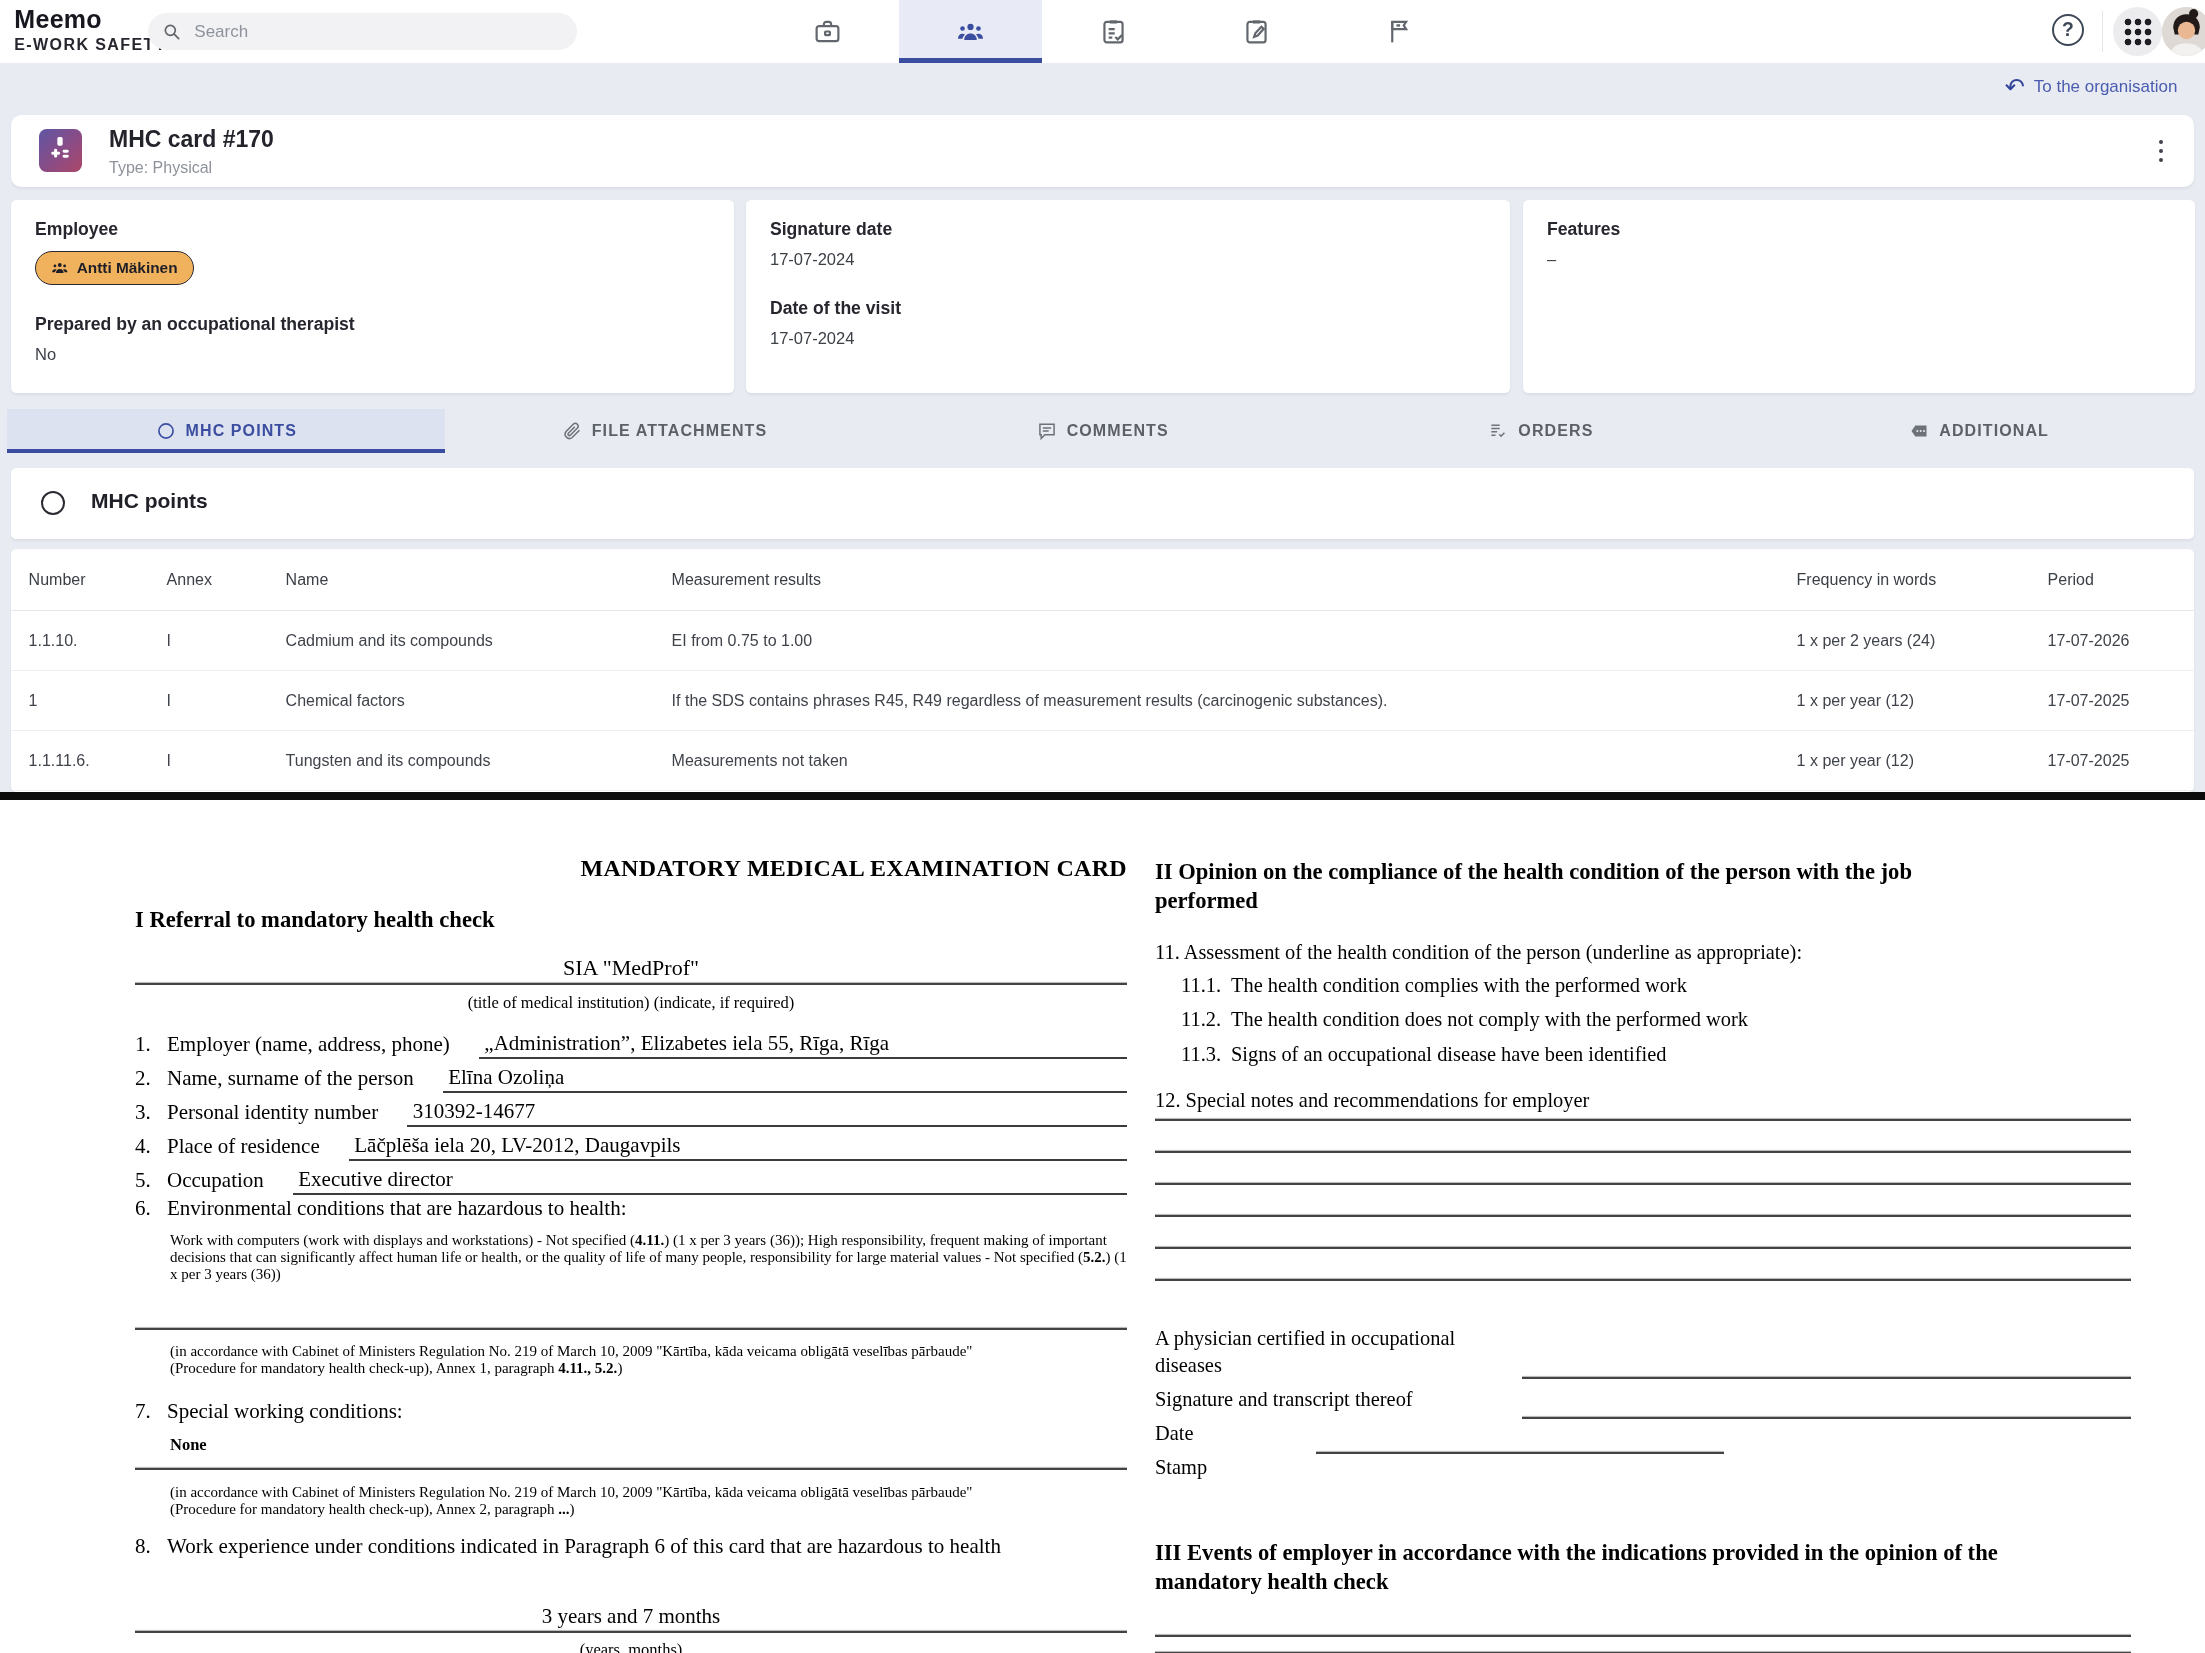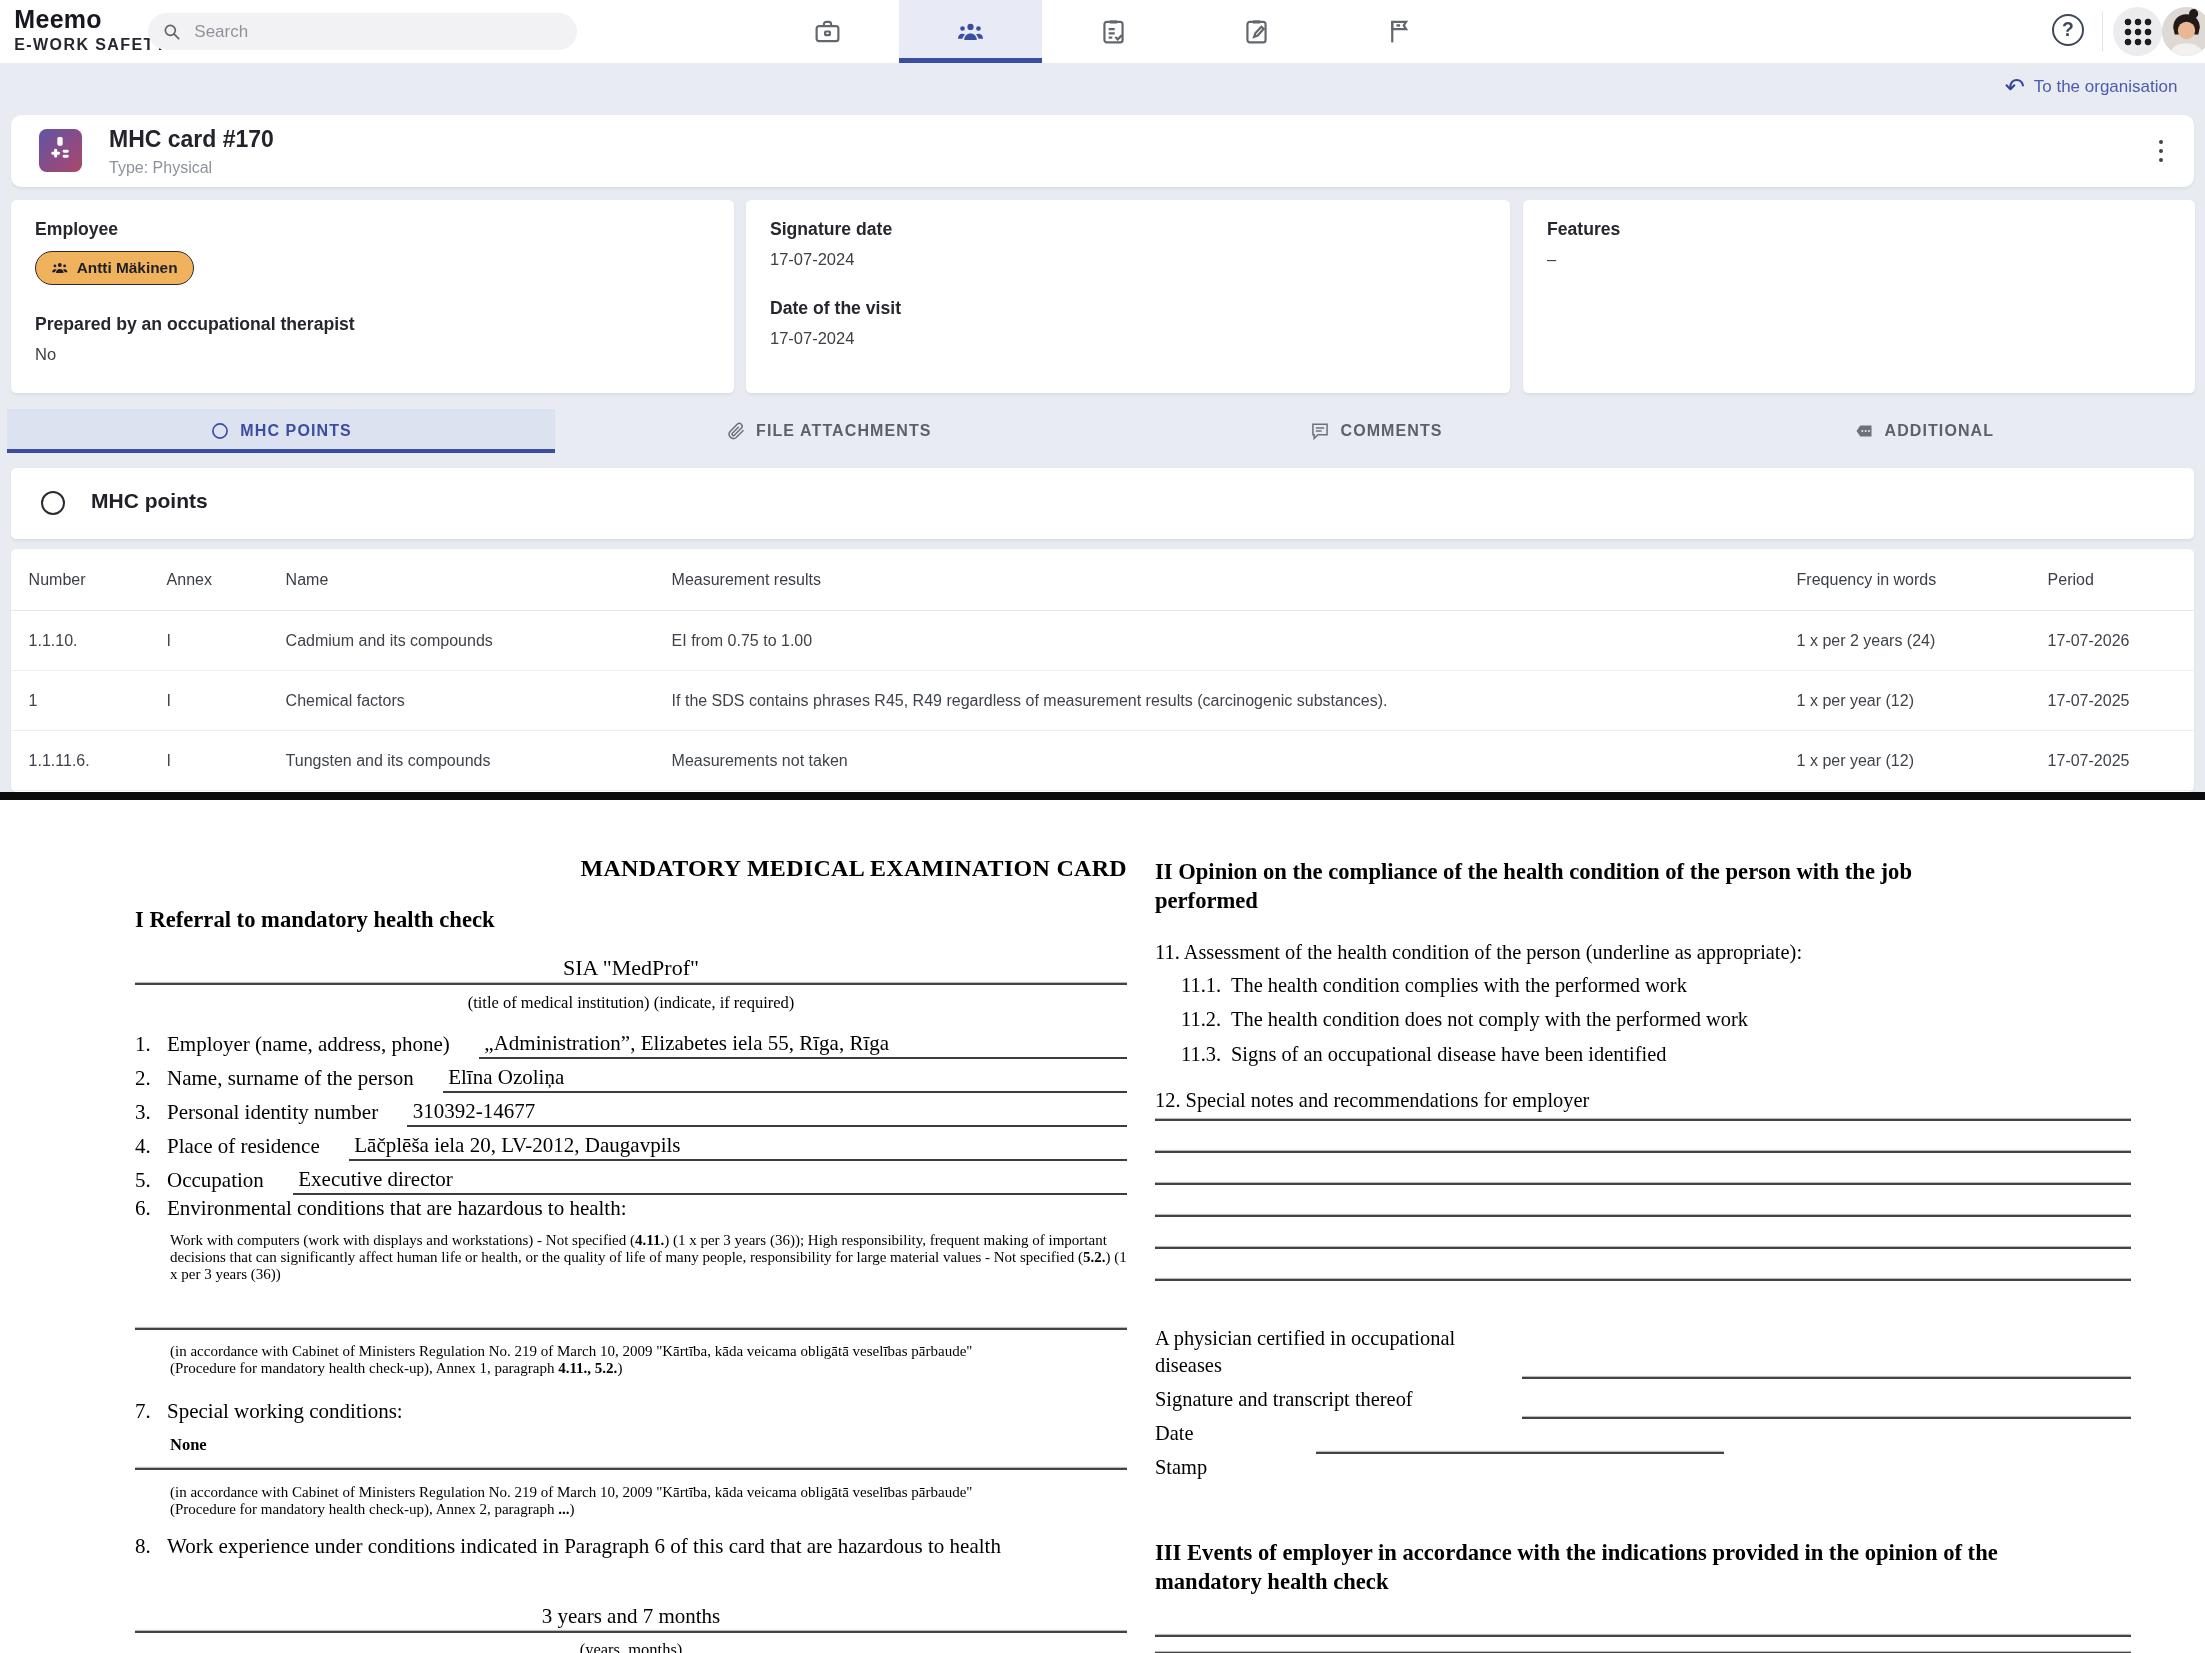--- a/index.html
+++ b/index.html
@@ -263,20 +263,27 @@
         <path d="M21 11l-8.8 8.8a5.2 5.2 0 01-7.3-7.3l8.8-8.8a3.4 3.4 0 014.8 4.8l-8.5 8.5a1.7 1.7 0 01-2.4-2.4l7.8-7.8"></path>
       </svg>
       <span>FILE ATTACHMENTS</span>
     </div>
     <div class="tab">
       <svg viewBox="0 0 24 24" fill="none" stroke="currentColor" stroke-width="1.8">
         <path d="M3.5 4h17v12.5h-11L5 21v-4.5H3.5z"></path>
           <path d="M7 8.5h10M7 12h7"></path>
       </svg>
       <span>COMMENTS</span>
+    </div>
+    <div class="tab">
+      <svg viewBox="0 0 24 24" fill="none" stroke="currentColor" stroke-width="1.8">
+        <path d="M4 5h10M4 9h10M4 13h7M4 17h5"></path>
+          <path d="M13.5 16l2.2 2.2 4-4"></path>
+      </svg>
+      <span>ORDERS</span>
     </div>
     <div class="tab">
       <svg viewBox="0 0 24 24" fill="currentColor">
         <path d="M3 12l4.5-6.5h13.5v13H7.5z"></path>
         <circle cx="10" cy="12" r="1.2" fill="#e9ebf2"></circle>
           <circle cx="14" cy="12" r="1.2" fill="#e9ebf2"></circle>
           <circle cx="18" cy="12" r="1.2" fill="#e9ebf2"></circle>
       </svg>
       <span>ADDITIONAL</span>
     </div>

